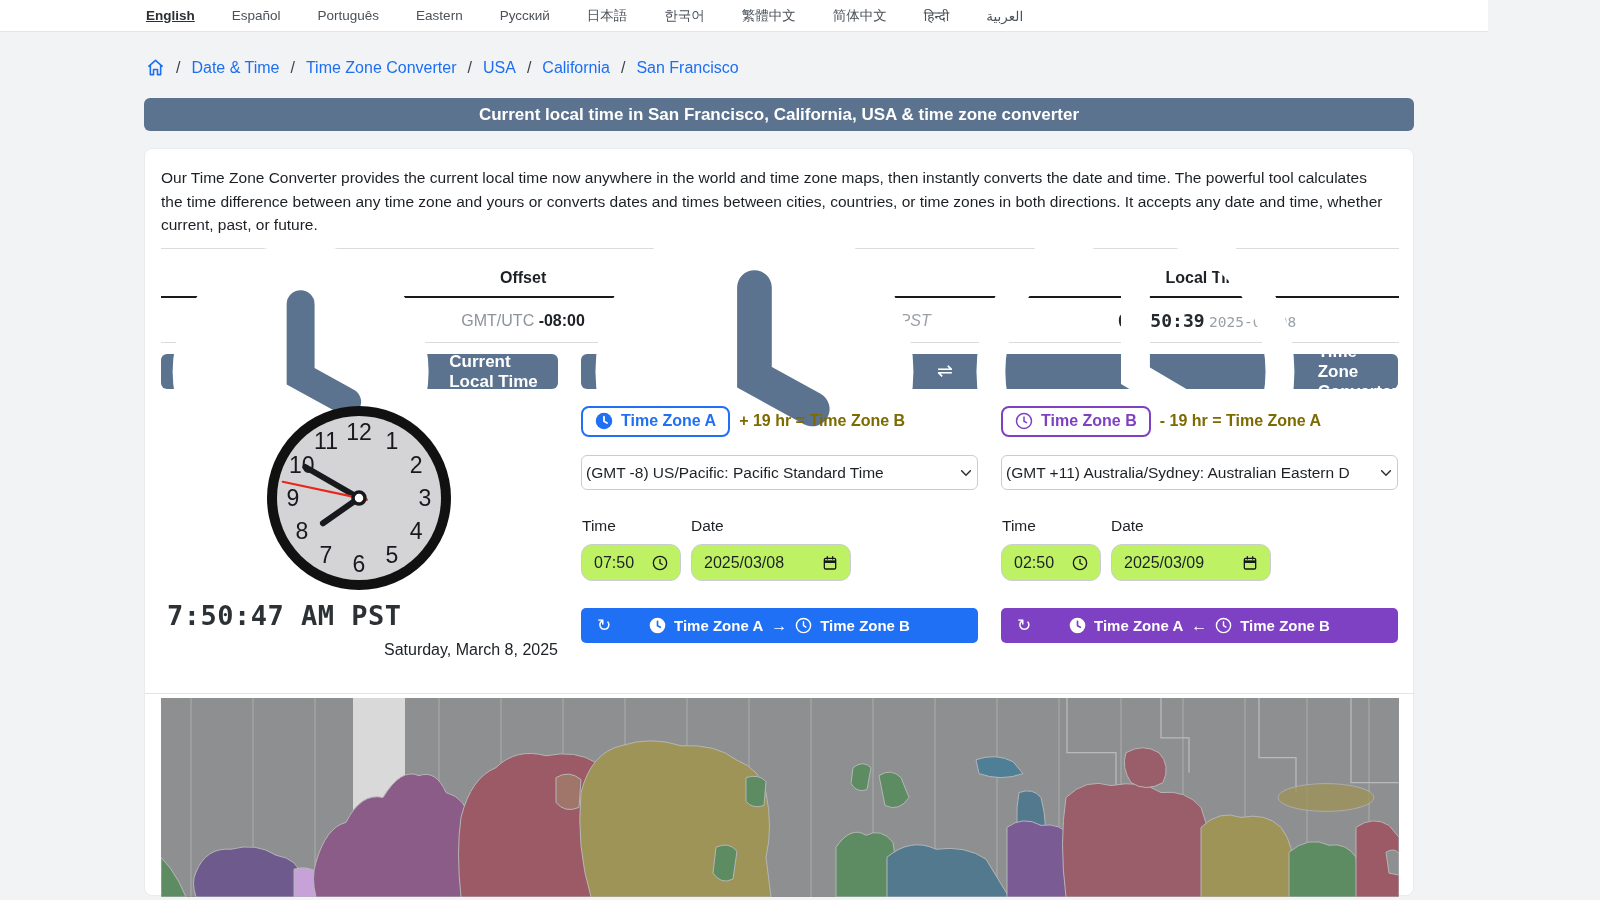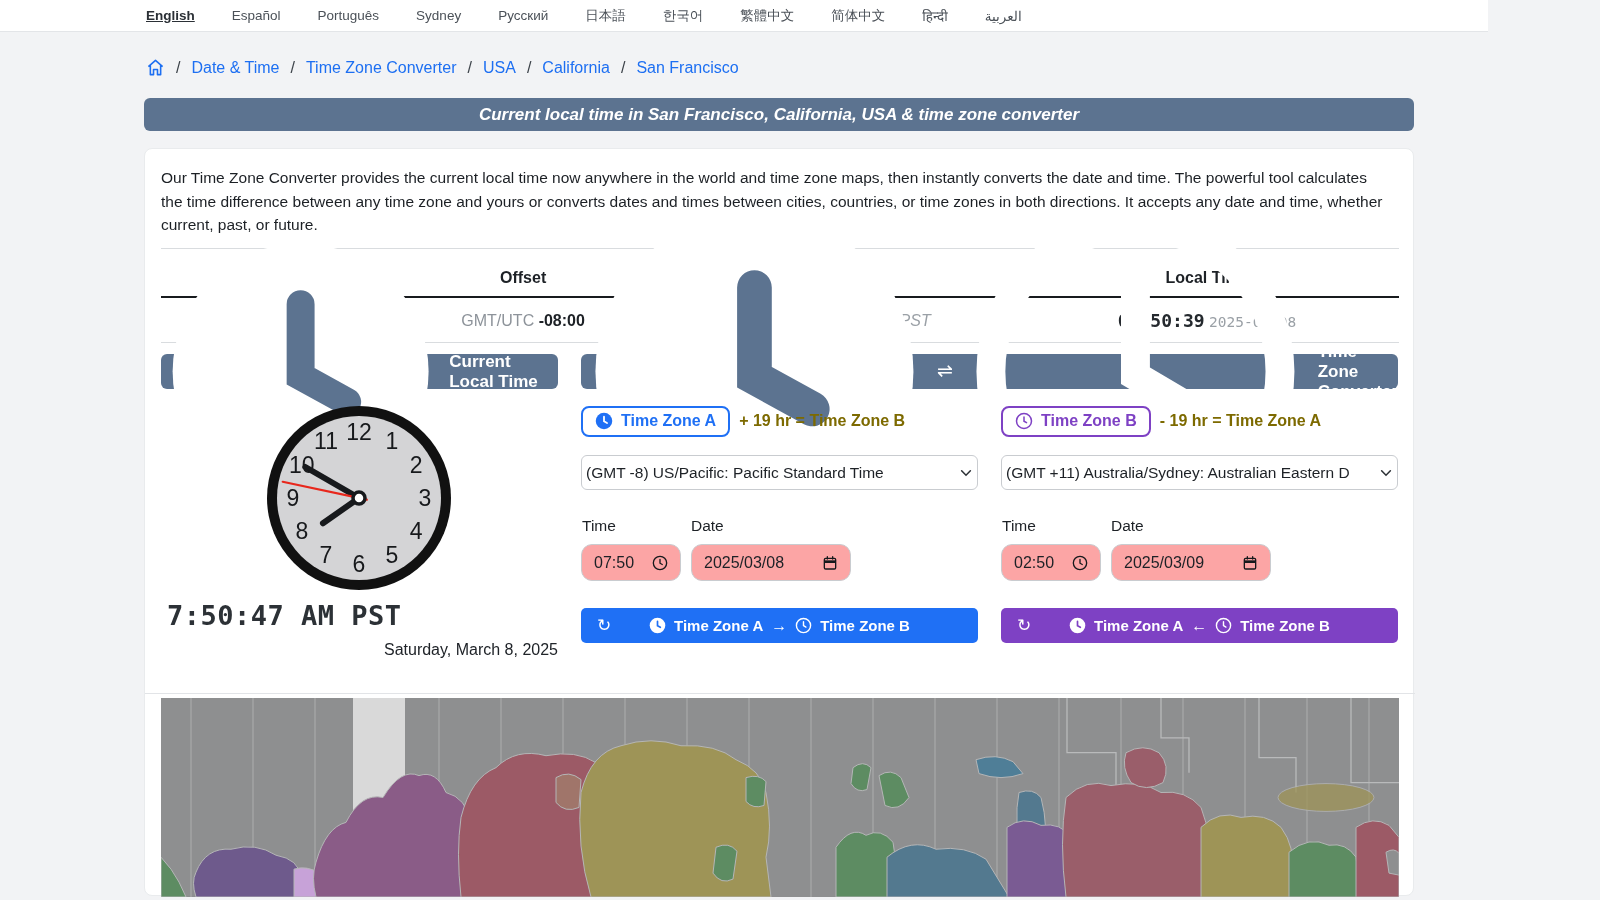--- a/index.html
+++ b/index.html
@@ -13,21 +13,21 @@
   .lang { font-size:13.5px; color:#4b5158; text-decoration:none; cursor:pointer; white-space:nowrap; }
   .lang.active { color:#2b3036; font-weight:700; text-decoration:underline; }
 
   
   .breadcrumb { position:absolute; top:58px; left:146px; display:flex; align-items:center; gap:11px; font-size:16px; }
   .breadcrumb .home { width:19px; height:19px; color:var(--link-blue); cursor:pointer; }
   .breadcrumb .sep { color:#3d434a; }
   .breadcrumb .crumb { color:var(--link-blue); text-decoration:none; cursor:pointer; white-space:nowrap; }
 
   
-  .titlebar { position:absolute; top:98px; left:144px; width:1270px; height:33px; background:var(--header-bg); border-radius:6px; display:flex; align-items:center; justify-content:center; color:#fff; font-size:17px; font-weight:700;font-style:italic; }
+  .titlebar { position:absolute; top:98px; left:144px; width:1270px; height:33px; background:var(--header-bg); border-radius:6px; display:flex; align-items:center; justify-content:center; color:#fff; font-size:17px; font-weight:700; }
 
   
   .card { position:absolute; top:148px; left:144px; width:1270px; height:748px; background:#fff; border:1px solid #e9ebed; border-radius:8px; }
 
   .intro { position:absolute; top:17px; left:16px; width:1230px; font-size:15.5px; line-height:23.5px; color:#1c2025; }
   .divider { position:absolute; top:99px; left:16px; width:1238px; border-top:1px solid #d9dcdf; }
 
   
   .tz-table { position:absolute; top:110px; left:16px; width:1238px; border-collapse:collapse; }
   .tz-table th { font-size:16px; font-weight:700; text-align:center; padding:10px 0 9px; border-bottom:2.5px solid #181b1e; }
@@ -61,21 +61,21 @@
   .badge.b { border:2px solid var(--accent-purple); color:var(--accent-purple); }
   .badge svg { width:18px; height:18px; }
   .relation { margin-left:9px; font-size:16px; font-weight:700; color:var(--olive); }
 
   .selbox { position:absolute; top:50px; left:0; width:397px; height:35px; border:1px solid #c9ccd0; border-radius:6px; background:#fff; display:flex; align-items:center; padding:0 4px; font-size:15.5px; color:#1d2126; cursor:pointer; }
   .selbox .selval { flex:1; white-space:nowrap; overflow:hidden; }
   .selbox svg { width:14px; height:14px; flex:none; color:#2c3136; }
 
   .fld-label { position:absolute; top:112px; font-size:15.5px; color:#1d2126; }
   .fld-label.t { left:1px; } .fld-label.d { left:110px; }
-  .field { position:absolute; top:139px; height:37px; border:1px solid #c9ccd0; border-radius:11px; background:#fca5a5; display:flex; align-items:center; justify-content:space-between; padding:0 12px; font-size:16px; cursor:text; }
+  .field { position:absolute; top:139px; height:37px; border:1px solid #c9ccd0; border-radius:11px; background:#bef264; display:flex; align-items:center; justify-content:space-between; padding:0 12px; font-size:16px; cursor:text; }
   .field.time { left:0;    width:100px; }
   .field.date { left:110px; width:160px; }
   .field svg { width:16px; height:16px; color:#17191c; }
 
   .convert-btn { position:absolute; top:203px; left:0; width:397px; height:35px; border:none; border-radius:5px; color:#fff; font-family:"Liberation Sans",sans-serif; font-size:15px; font-weight:700; display:flex; align-items:center; justify-content:center; gap:8px; cursor:pointer; }
   .convert-btn.blue { background:var(--accent-blue); }
   .convert-btn.purple { background:var(--accent-purple); }
   .convert-btn .refresh { position:absolute; left:16px; font-size:17px; font-weight:400; }
   .convert-btn svg { width:17px; height:17px; }
   .convert-btn .arr { font-size:16px; }
@@ -98,21 +98,21 @@
 </head>
 <body>
 
 <div class="page">
 
   <div class="topbar">
     <div class="langwrap">
         <a class="lang active">English</a>
         <a class="lang">Español</a>
         <a class="lang">Português</a>
-        <a class="lang">Sydney</a>
+        <a class="lang">Eastern</a>
         <a class="lang">Русский</a>
         <a class="lang">日本語</a>
         <a class="lang">한국어</a>
         <a class="lang">繁體中文</a>
         <a class="lang">简体中文</a>
         <a class="lang">हिन्दी</a>
         <a class="lang">العربية</a>
       </div>
   </div>
 

